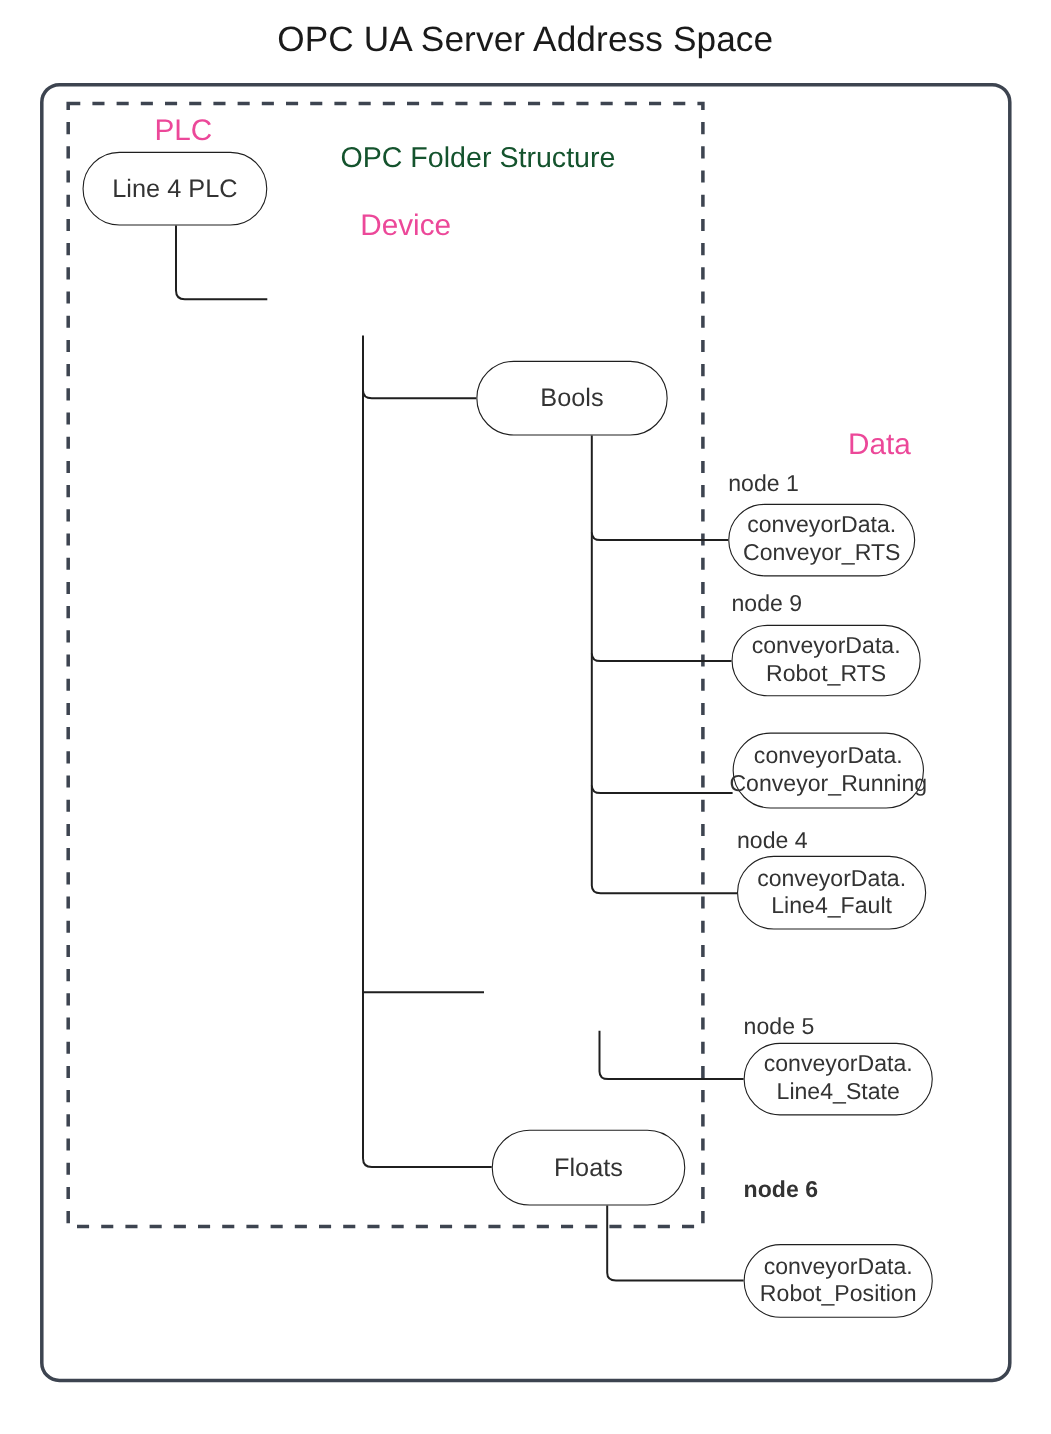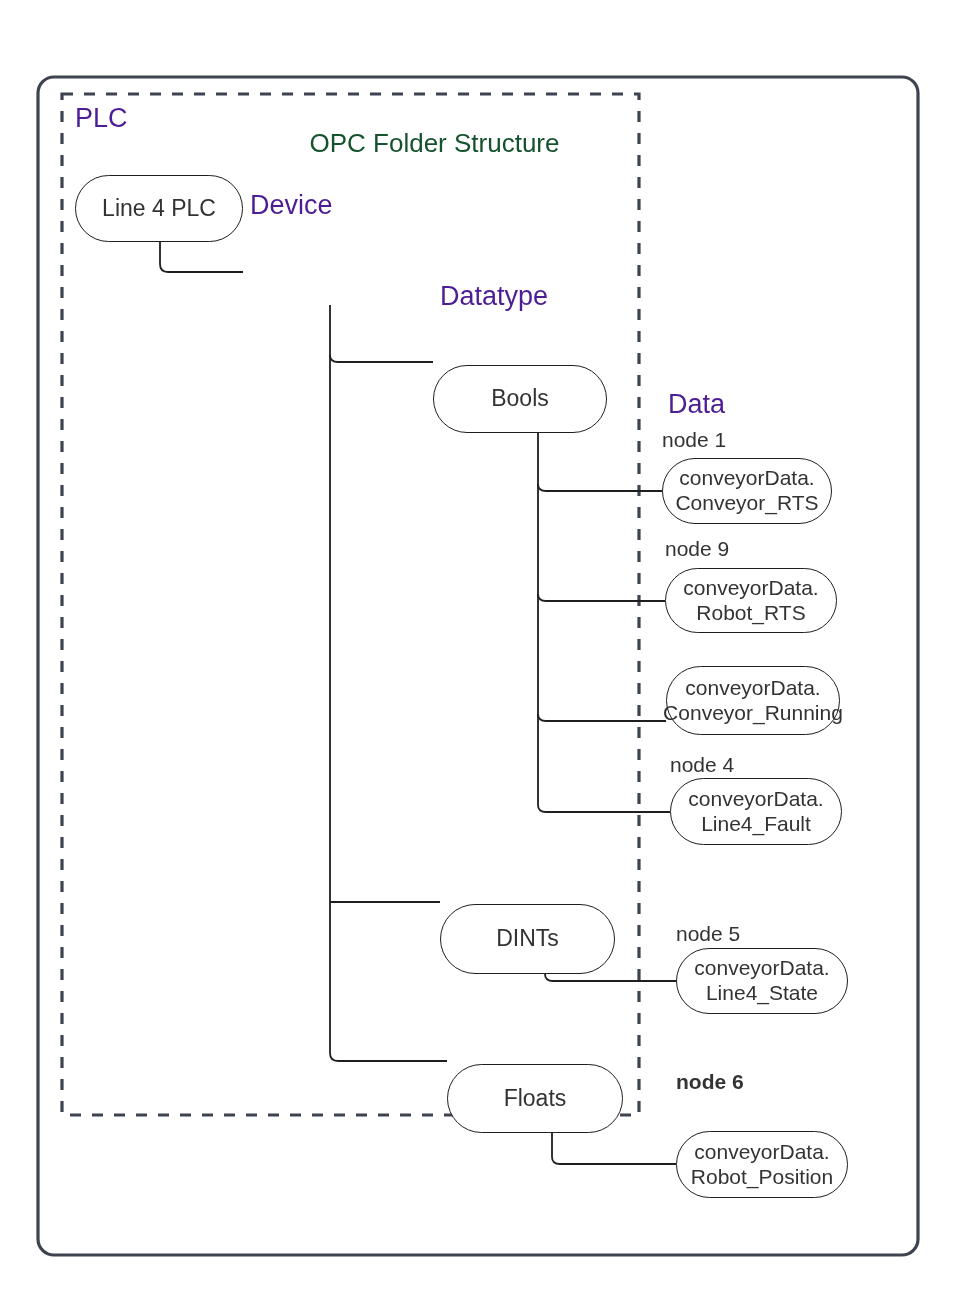--- a/index.html
+++ b/index.html
@@ -29,23 +29,23 @@
     width: 955px;
     text-align: center;
     font-size: 32px;
     color: #1a1a1a;
     letter-spacing: 0.1px;
     white-space: nowrap;
   }
   .section-label {
     position: absolute;
     font-size: 27px;
-    color: #4c1d95;
+    color: #ec4899;
     white-space: nowrap;
-    text-align: left;
+    text-align: right;
   }
   .folder-caption {
     position: absolute;
     font-size: 26px;
     white-space: nowrap;
     text-align: center;
   }
   .node-caption {
     position: absolute;
     font-size: 21px;
@@ -60,38 +60,38 @@
     border-radius: 999px;
     display: flex;
     align-items: center;
     justify-content: center;
     text-align: center;
     color: #333333;
     line-height: 1.18;
   }
   .folder-node {
     font-size: 23px;
-    margin-top: 37px;
   }
   .data-node {
     font-size: 21px;
     white-space: nowrap;
   }
   .data-node .nodelines {
     display: block;
   }
   .overflowing {
     overflow: visible;
   }
 </style>
 </head>
 <body>
 
 <div id="canvas">
 
+  <div class="page-title">OPC UA Server Address Space</div>
 
   <svg id="diagram-svg" viewBox="0 0 955 1304" xmlns="http://www.w3.org/2000/svg">
 
     <rect x="38" y="77" width="880" height="1178" rx="16" ry="16" fill="none" stroke="#3d4450" stroke-width="3.2"></rect>
 
     <rect x="62" y="94" width="577" height="1021" fill="none" stroke="#3d4450" stroke-width="3.2" stroke-dasharray="11 11"></rect>
 
     <path d="M160,205 L160,264 Q160,272 168,272 L243,272" fill="none" stroke="#1f1f1f" stroke-width="1.8"></path>
 
     <path d="M330,305 L330,1053 Q330,1061 338,1061 L447,1061" fill="none" stroke="#1f1f1f" stroke-width="1.8"></path>
@@ -112,30 +112,28 @@
 
     <path d="M552,1096 L552,1157 Q552,1164 560,1164 L676,1164" fill="none" stroke="#1f1f1f" stroke-width="1.8"></path>
   </svg>
 
   <div class="section-label" style="left:75px; top:103px; width:118px;">PLC</div>
 
   <div class="folder-caption" style="left:293px; top:128px; width:283px; color:#14532d;">OPC Folder Structure</div>
 
   <div class="section-label" style="left:250px; top:190px; width:160px;">Device</div>
 
-  <div class="section-label" style="left:440px; top:281px; width:164px;">Datatype</div>
 
   <div class="section-label" style="left:668px; top:389px; width:160px;">Data</div>
 
   <div class="node-box folder-node" style="left:75px; top:138px; width:168px; height:67px;">Line 4 PLC</div>
 
 
   <div class="node-box folder-node" style="left:433px; top:328px; width:174px; height:68px;">Bools</div>
 
-  <div class="node-box folder-node" style="left:440px; top:867px; width:175px; height:70px;">DINTs</div>
 
   <div class="node-box folder-node" style="left:447px; top:1027px; width:176px; height:69px;">Floats</div>
 
   <div class="node-caption" style="left:662px; top:428px; width:170px;">node 1</div>
   <div class="node-box data-node" style="left:662px; top:458px; width:170px; height:66px;">
     <span class="nodelines">
       <span>conveyorData.</span><br>
       <span>Conveyor_RTS</span>
     </span>
   </div>

